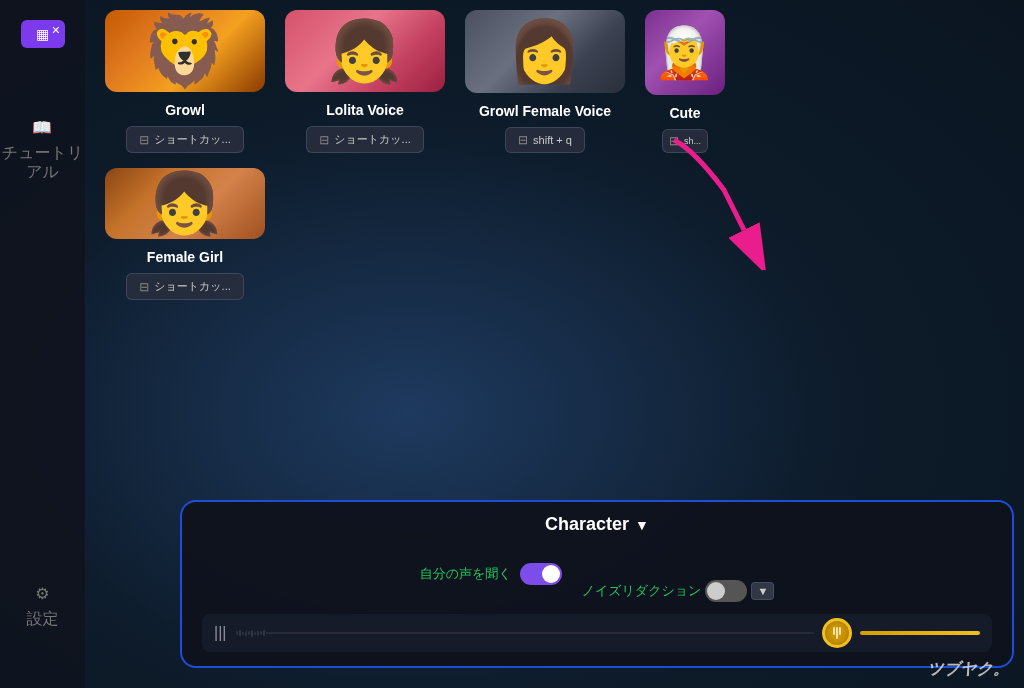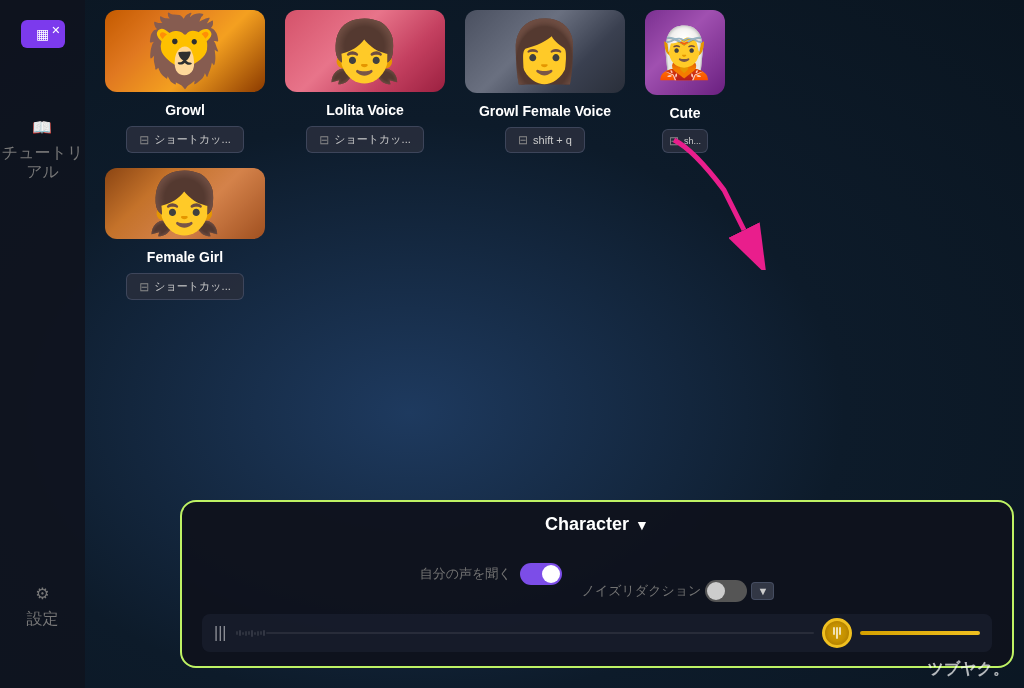--- a/index.html
+++ b/index.html
@@ -174,21 +174,21 @@
       color: #888;
     }
 
     
     .bottom-panel {
       position: absolute;
       bottom: 20px;
       left: 95px;
       right: 10px;
       background: rgba(15, 18, 28, 0.95);
-      border: 2px solid #bef264;
+      border: 2px solid #1d4ed8;
       border-radius: 16px;
       z-index: 20;
       padding: 12px 20px 14px 20px;
     }
 
     .bottom-panel-header {
       display: flex;
       align-items: center;
       justify-content: center;
       margin-bottom: 10px;
@@ -215,21 +215,21 @@
     }
 
     .control-group {
       display: flex;
       align-items: center;
       gap: 8px;
     }
 
     .control-label {
       font-size: 13px;
-      color: #737373;
+      color: #22c55e;
     }
 
     
     .toggle-switch {
       width: 42px;
       height: 22px;
       border-radius: 11px;
       position: relative;
       cursor: pointer;
       flex-shrink: 0;
@@ -341,20 +341,21 @@
     
     .watermark {
       position: absolute;
       bottom: 8px;
       right: 15px;
       color: rgba(255,255,255,0.7);
       font-size: 16px;
       font-weight: 600;
       z-index: 30;
       font-family: serif;
+      font-style: italic;
     }
 
     
     .sidebar-nav {
       display: flex;
       flex-direction: column;
       align-items: center;
       width: 100%;
       gap: 6px;
       padding: 10px 0;

